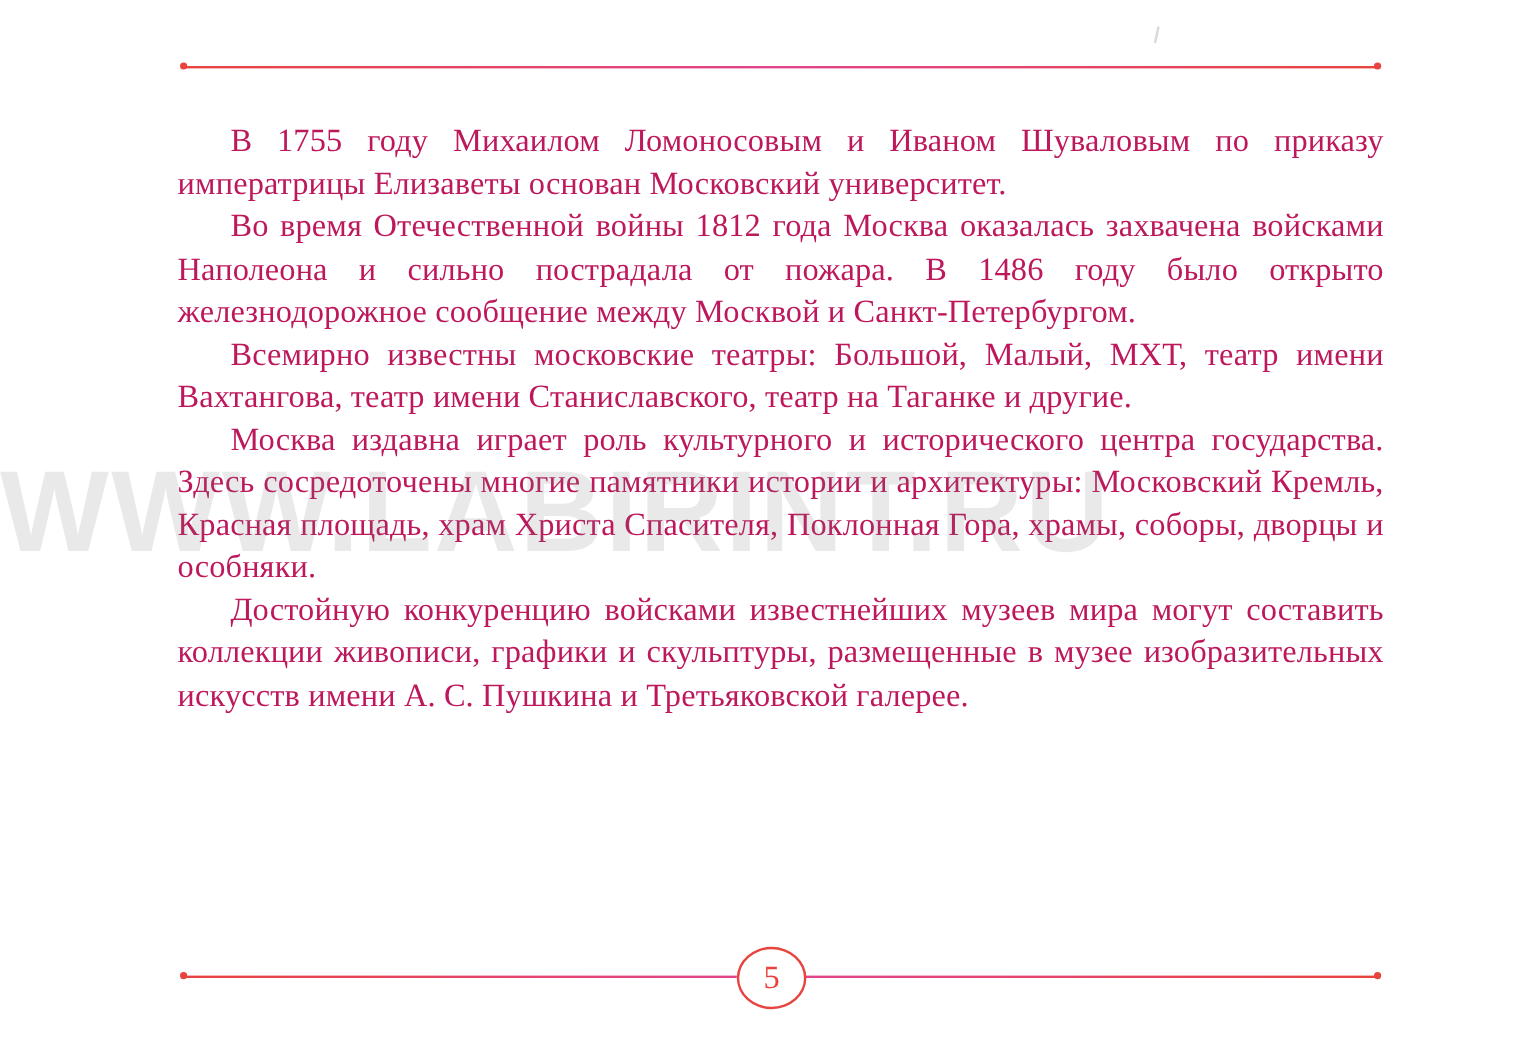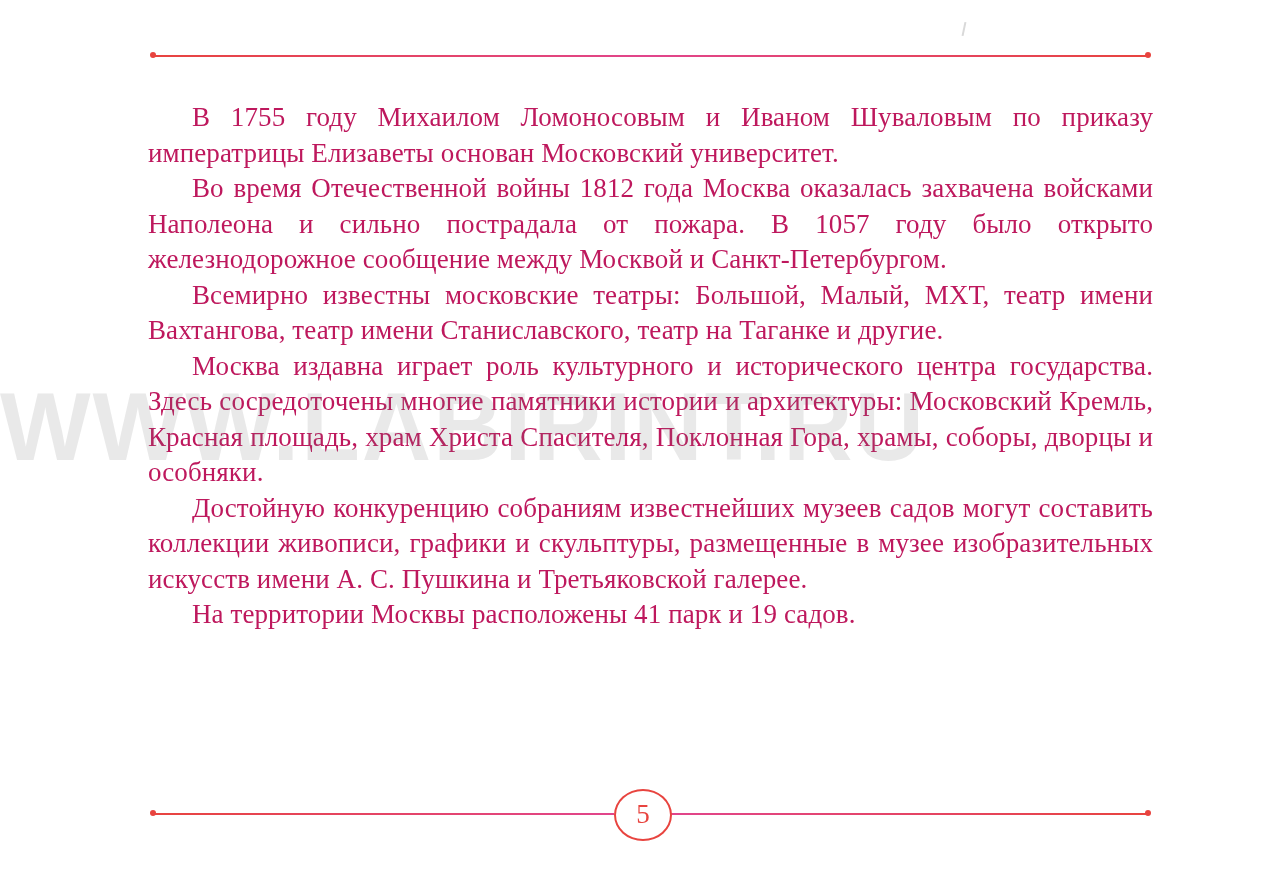--- a/index.html
+++ b/index.html
@@ -125,25 +125,24 @@
 <div class="page">
 
   <div class="tickmark"></div>
 
   <div class="rule top"></div>
   <div class="dot tl"></div>
   <div class="dot tr"></div>
 
   <div class="content">
     <p class="para">В 1755 году Михаилом Ломоносовым и Иваном Шуваловым по приказу императрицы Елизаветы основан Московский университет.</p>
-    <p class="para">Во время Отечественной войны 1812 года Москва оказалась захвачена войсками Наполеона и сильно пострадала от пожара. В 1057 году было открыто железнодорожное сообщение между Москвой и Санкт-Петербургом.</p>
+    <p class="para">Во время Отечественной войны 1812 года Москва оказалась захвачена войсками Наполеона и сильно пострадала от пожара. В 1486 году было открыто железнодорожное сообщение между Москвой и Санкт-Петербургом.</p>
     <p class="para">Всемирно известны московские театры: Большой, Малый, МХТ, театр имени Вахтангова, театр имени Станиславского, театр на Таганке и другие.</p>
     <p class="para">Москва издавна играет роль культурного и исторического центра государства. Здесь сосредоточены многие памятники истории и архитектуры: Московский Кремль, Красная площадь, храм Христа Спасителя, Поклонная Гора, храмы, соборы, дворцы и особняки.</p>
-    <p class="para">Достойную конкуренцию собраниям известнейших музеев садов могут составить коллекции живописи, графики и скульптуры, размещенные в музее изобразительных искусств имени А. С. Пушкина и Третьяковской галерее.</p>
-    <p class="para">На территории Москвы расположены 41 парк и 19 садов.</p>
+    <p class="para">Достойную конкуренцию войсками известнейших музеев мира могут составить коллекции живописи, графики и скульптуры, размещенные в музее изобразительных искусств имени А. С. Пушкина и Третьяковской галерее.</p>
   </div>
 
   <div class="watermark">WWW.LABIRINT.RU</div>
 
   <div class="rule bottom-left"></div>
   <div class="rule bottom-right"></div>
   <div class="dot bl"></div>
   <div class="dot br"></div>
 
   <div class="page-number">5</div>

